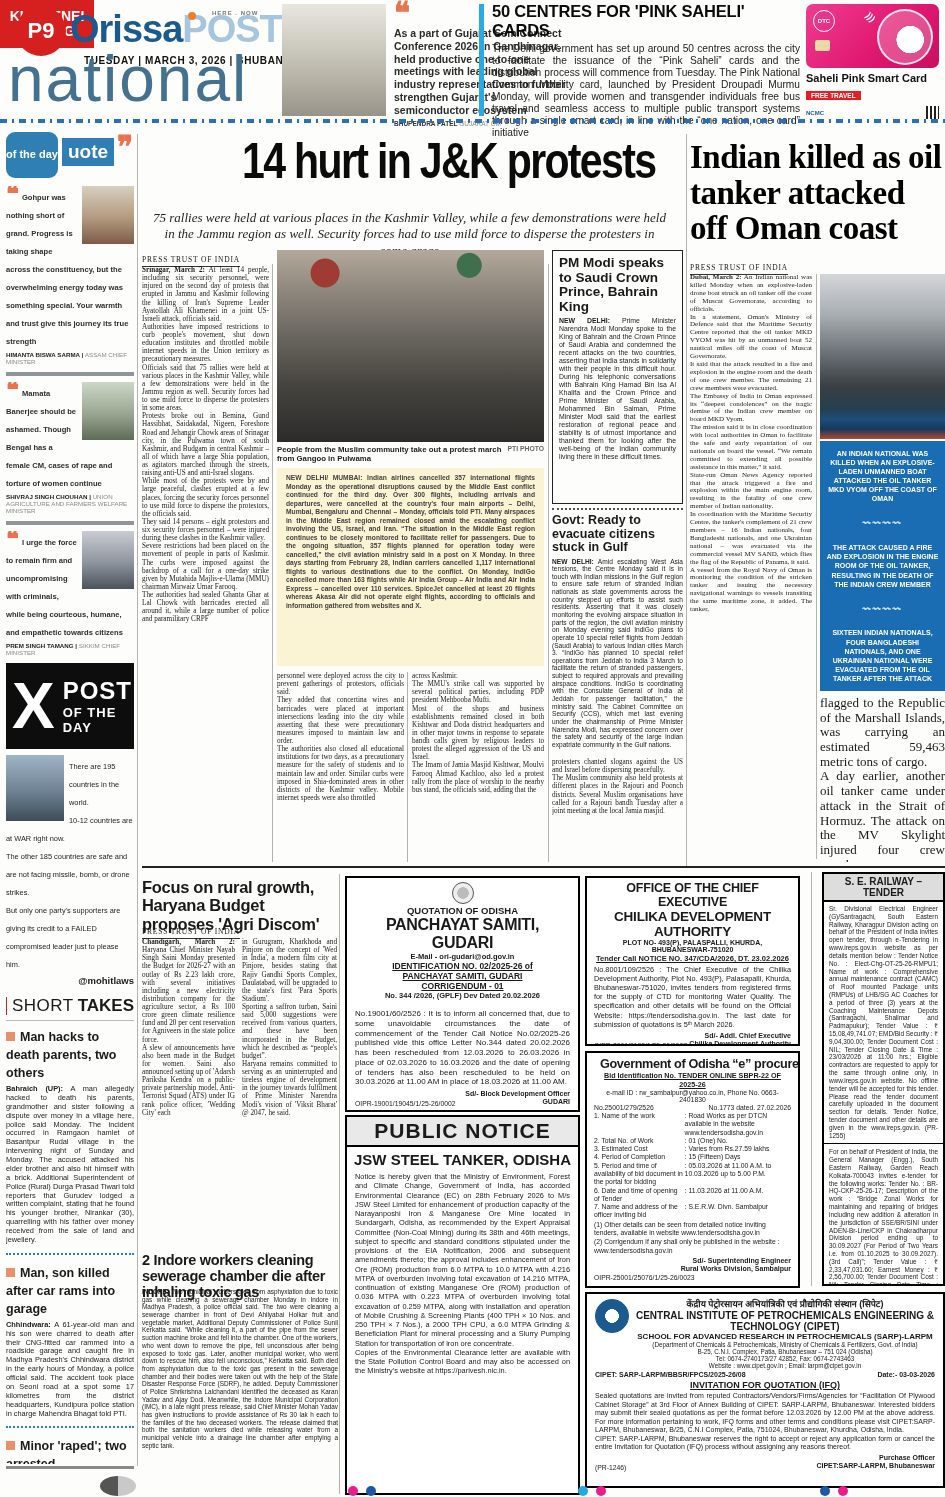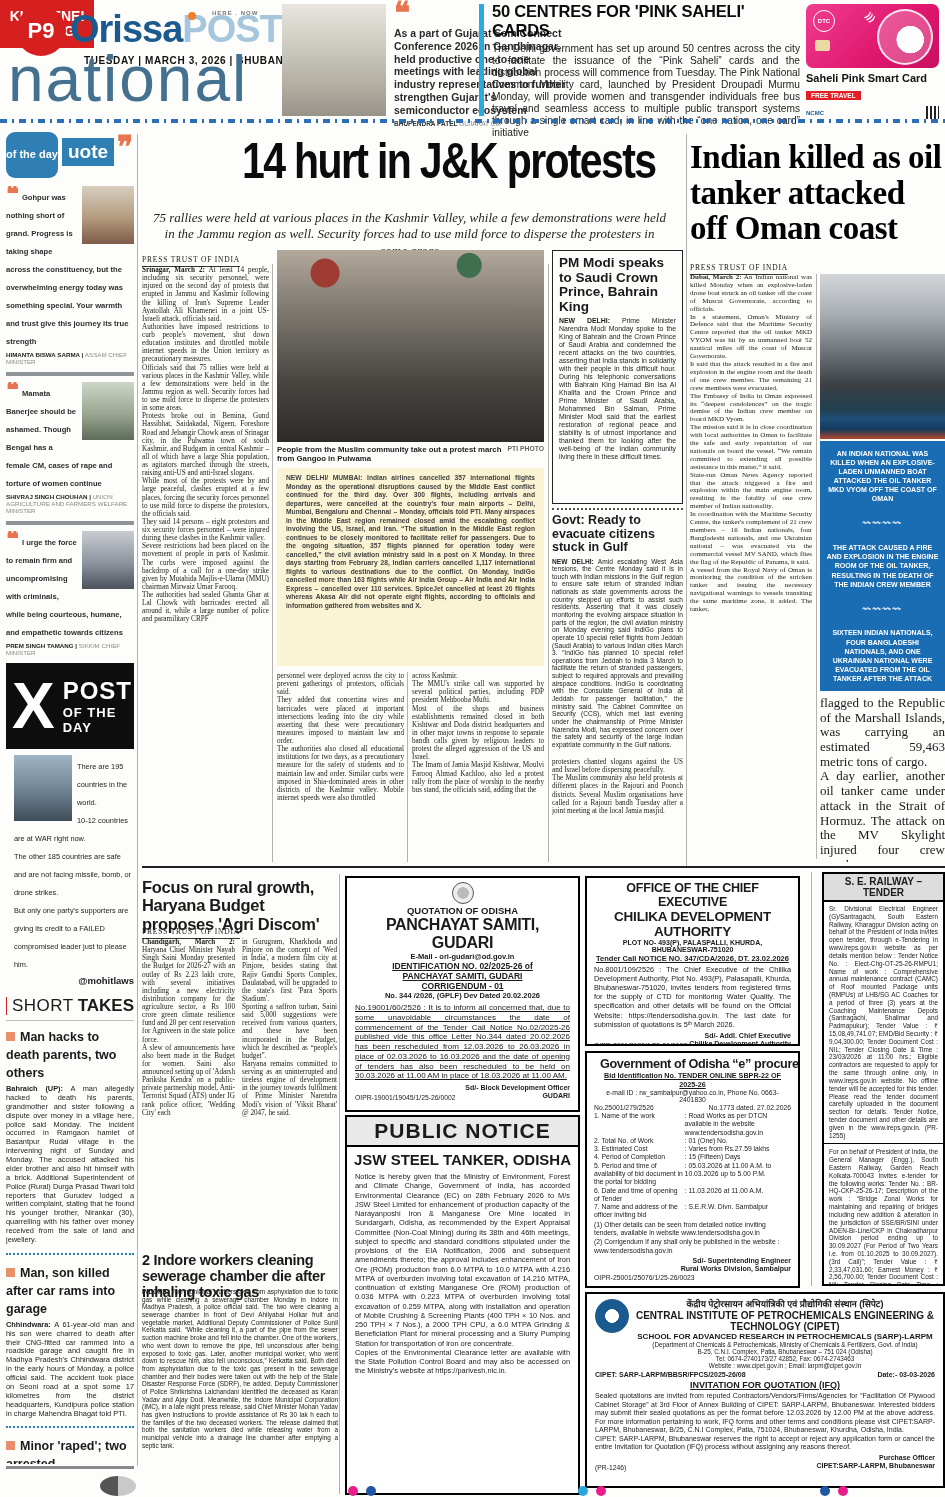--- a/index.html
+++ b/index.html
@@ -63,21 +63,21 @@
   .qi2{background:linear-gradient(180deg,#cdd6c8,#9aa691 55%,#5d6b58);}
   .qi3{background:linear-gradient(180deg,#c9ccd2,#8e949e 55%,#4c525c);}
   .quote-item .qt{font:bold 7.6px "Liberation Sans",sans-serif;line-height:1.22;color:#2e2e2e;}
   .quote-item .qn{font:bold 6.2px "Liberation Sans",sans-serif;margin-top:3px;color:#222;clear:both;}
   .quote-item .qn .role{color:#8a8a8a;font-weight:normal;}
   .qsep{height:4px;background:#90959a;margin:6px 0;}
   #xpost{background:#0d0d0d;color:#fff;padding:4px 6px;display:flex;align-items:center;height:86px;box-sizing:border-box;}
   #xpost .bigx{font:bold 64px "Liberation Sans",sans-serif;line-height:64px;margin-right:8px;}
   #xpost .xr .l1{font:bold 24px "Liberation Sans",sans-serif;letter-spacing:1px;}
   #xpost .xr .l2{font:bold 13px "Liberation Sans",sans-serif;letter-spacing:1px;}
-  .tweet{margin-top:6px;overflow:hidden;margin-left:8px;}
+  .tweet{margin-top:6px;overflow:hidden;}
   .tweet .timg{float:left;width:58px;height:66px;margin:0 5px 2px 0;background:linear-gradient(180deg,#9fb4c4,#6e8293 55%,#3e4c58);}
   .tweet .tt{font:7.4px "Liberation Sans",sans-serif;line-height:1.3;color:#1c1c1c;}
   .tweet .th{font:bold 9.5px "Liberation Sans",sans-serif;text-align:right;margin-top:4px;}
   .sthdr{display:flex;align-items:center;margin:10px 0 6px;border-bottom:1px solid #bbb;padding-bottom:4px;}
   .sthdr .rb{width:6px;height:18px;background:#d6201f;margin-right:5px;}
   .sthdr .t1{font:400 17px "Liberation Sans",sans-serif;letter-spacing:.5px;}
   .sthdr .t2{font:bold 17px "Liberation Sans",sans-serif;margin-left:4px;}
   .stitem{margin-bottom:6px;}
   .stitem .sq{display:inline-block;width:9px;height:9px;background:#e8906b;margin-right:5px;}
   .stitem h3{display:inline;font:bold 12.5px "Liberation Sans",sans-serif;line-height:1.1;}
@@ -122,21 +122,21 @@
   .ihl{left:142px;top:1252px;width:198px;font:bold 14.5px "Liberation Sans",sans-serif;line-height:1.12;letter-spacing:-.3px;}
   .ibody{font:6.4px "Liberation Sans",sans-serif;line-height:1.2;}
   .nbox{border:2px solid #000;box-sizing:border-box;background:#fff;}
   .gud{left:345px;top:876px;width:235px;height:236px;padding:4px 8px;}
   .gud .emb{width:20px;height:20px;border-radius:50%;border:1px solid #555;margin:0 auto 1px;
             background:radial-gradient(circle,#bbb 0 40%,#eee 41% 100%);}
   .gud .g1{font:bold 9.5px "Liberation Sans",sans-serif;}
   .gud .g2{font:bold 16px "Liberation Sans",sans-serif;letter-spacing:-.3px;}
   .gud .g3{font:bold 7.5px "Liberation Sans",sans-serif;}
   .gud .gu{font:bold 8.5px "Liberation Sans",sans-serif;text-decoration:underline;}
-  .gud .gb{font:8px "Liberation Sans",sans-serif;line-height:1.22;text-align:justify;margin-top:3px;text-decoration:underline;}
+  .gud .gb{font:8px "Liberation Sans",sans-serif;line-height:1.22;text-align:justify;margin-top:9px;}
   .signrow{display:flex;justify-content:space-between;align-items:flex-end;margin-top:3px;}
   .signrow .oipr{font:6.8px "Liberation Sans",sans-serif;}
   .signrow .sgn{font:bold 7px "Liberation Sans",sans-serif;text-align:right;line-height:1.2;}
   .jsw{left:345px;top:1115px;width:235px;height:380px;}
   .jsw .band{background:#e9e9e9;border-bottom:2px solid #000;text-align:center;font:bold 21px "Liberation Sans",sans-serif;letter-spacing:1px;padding:2px 0;}
   .jsw .jt{text-align:center;font:bold 15px "Liberation Sans",sans-serif;margin:4px 0 2px;}
   .jsw .jb{font:7.4px "Liberation Sans",sans-serif;line-height:1.25;text-align:justify;padding:2px 8px;}
   .chk{left:585px;top:876px;width:215px;height:170px;padding:3px 7px;text-align:center;}
   .chk .c1{font:bold 12.5px "Liberation Sans",sans-serif;letter-spacing:-.2px;}
   .chk .c2{font:bold 13.5px "Liberation Sans",sans-serif;letter-spacing:-.2px;}

